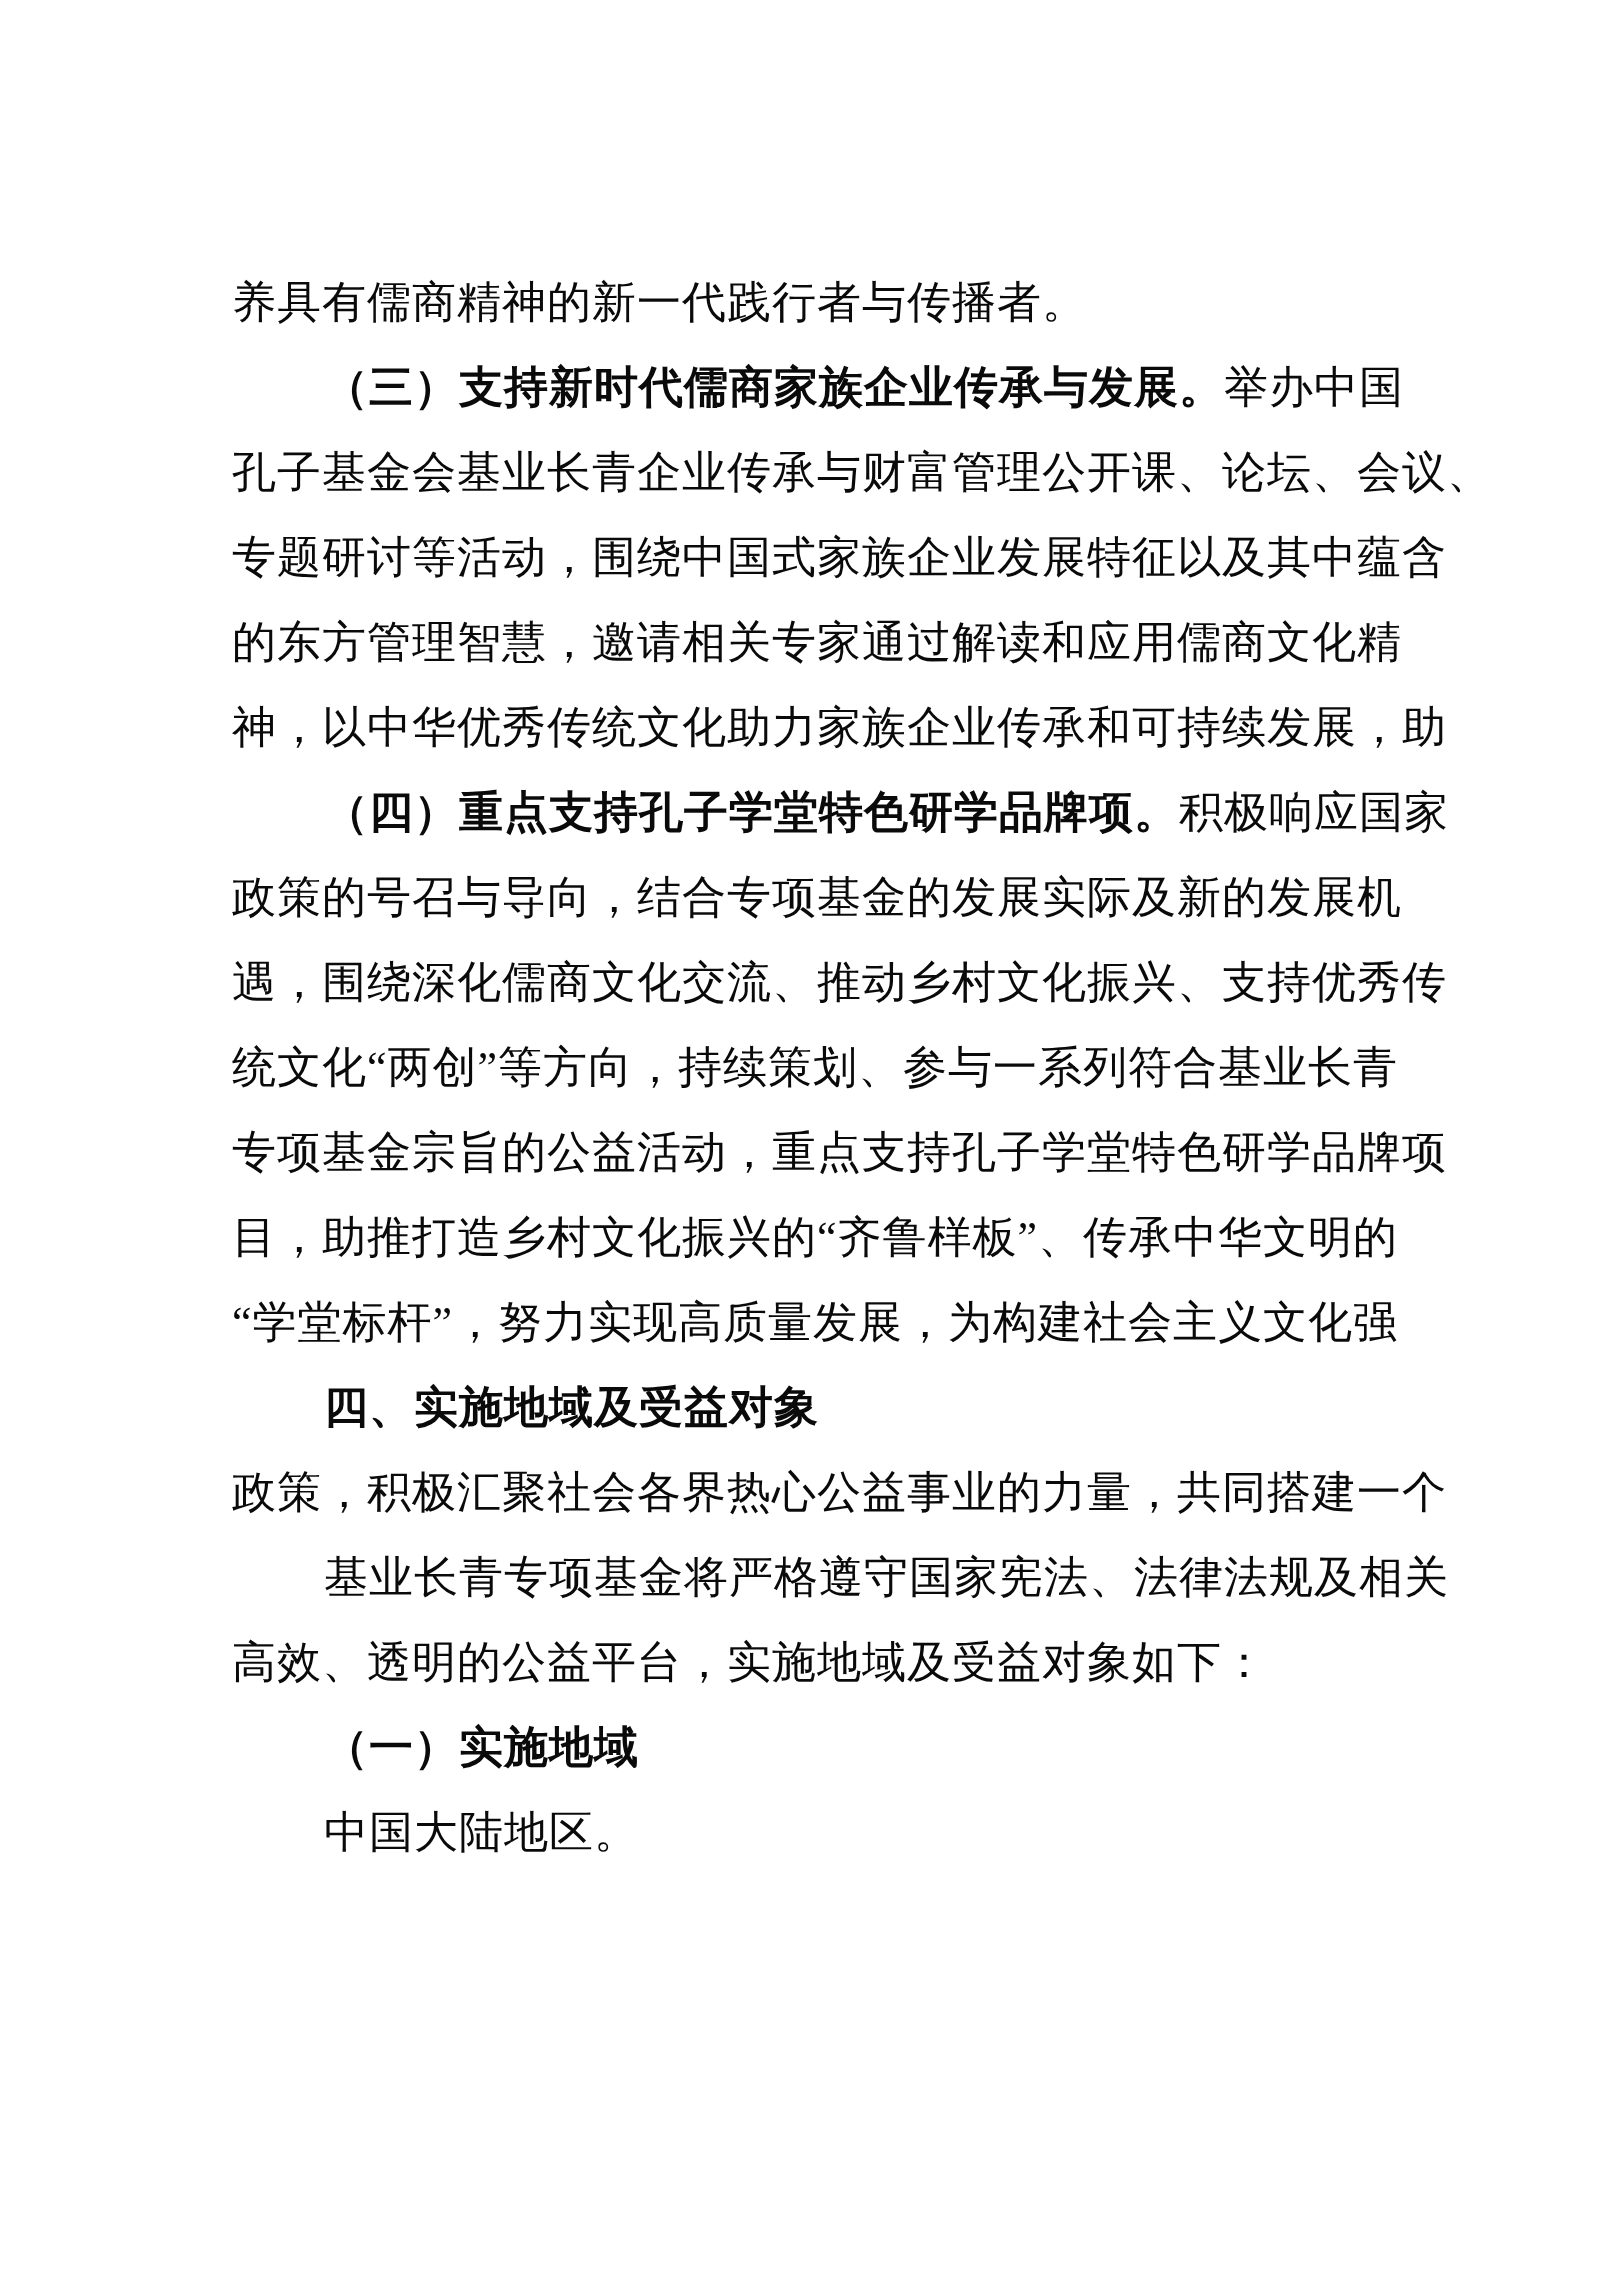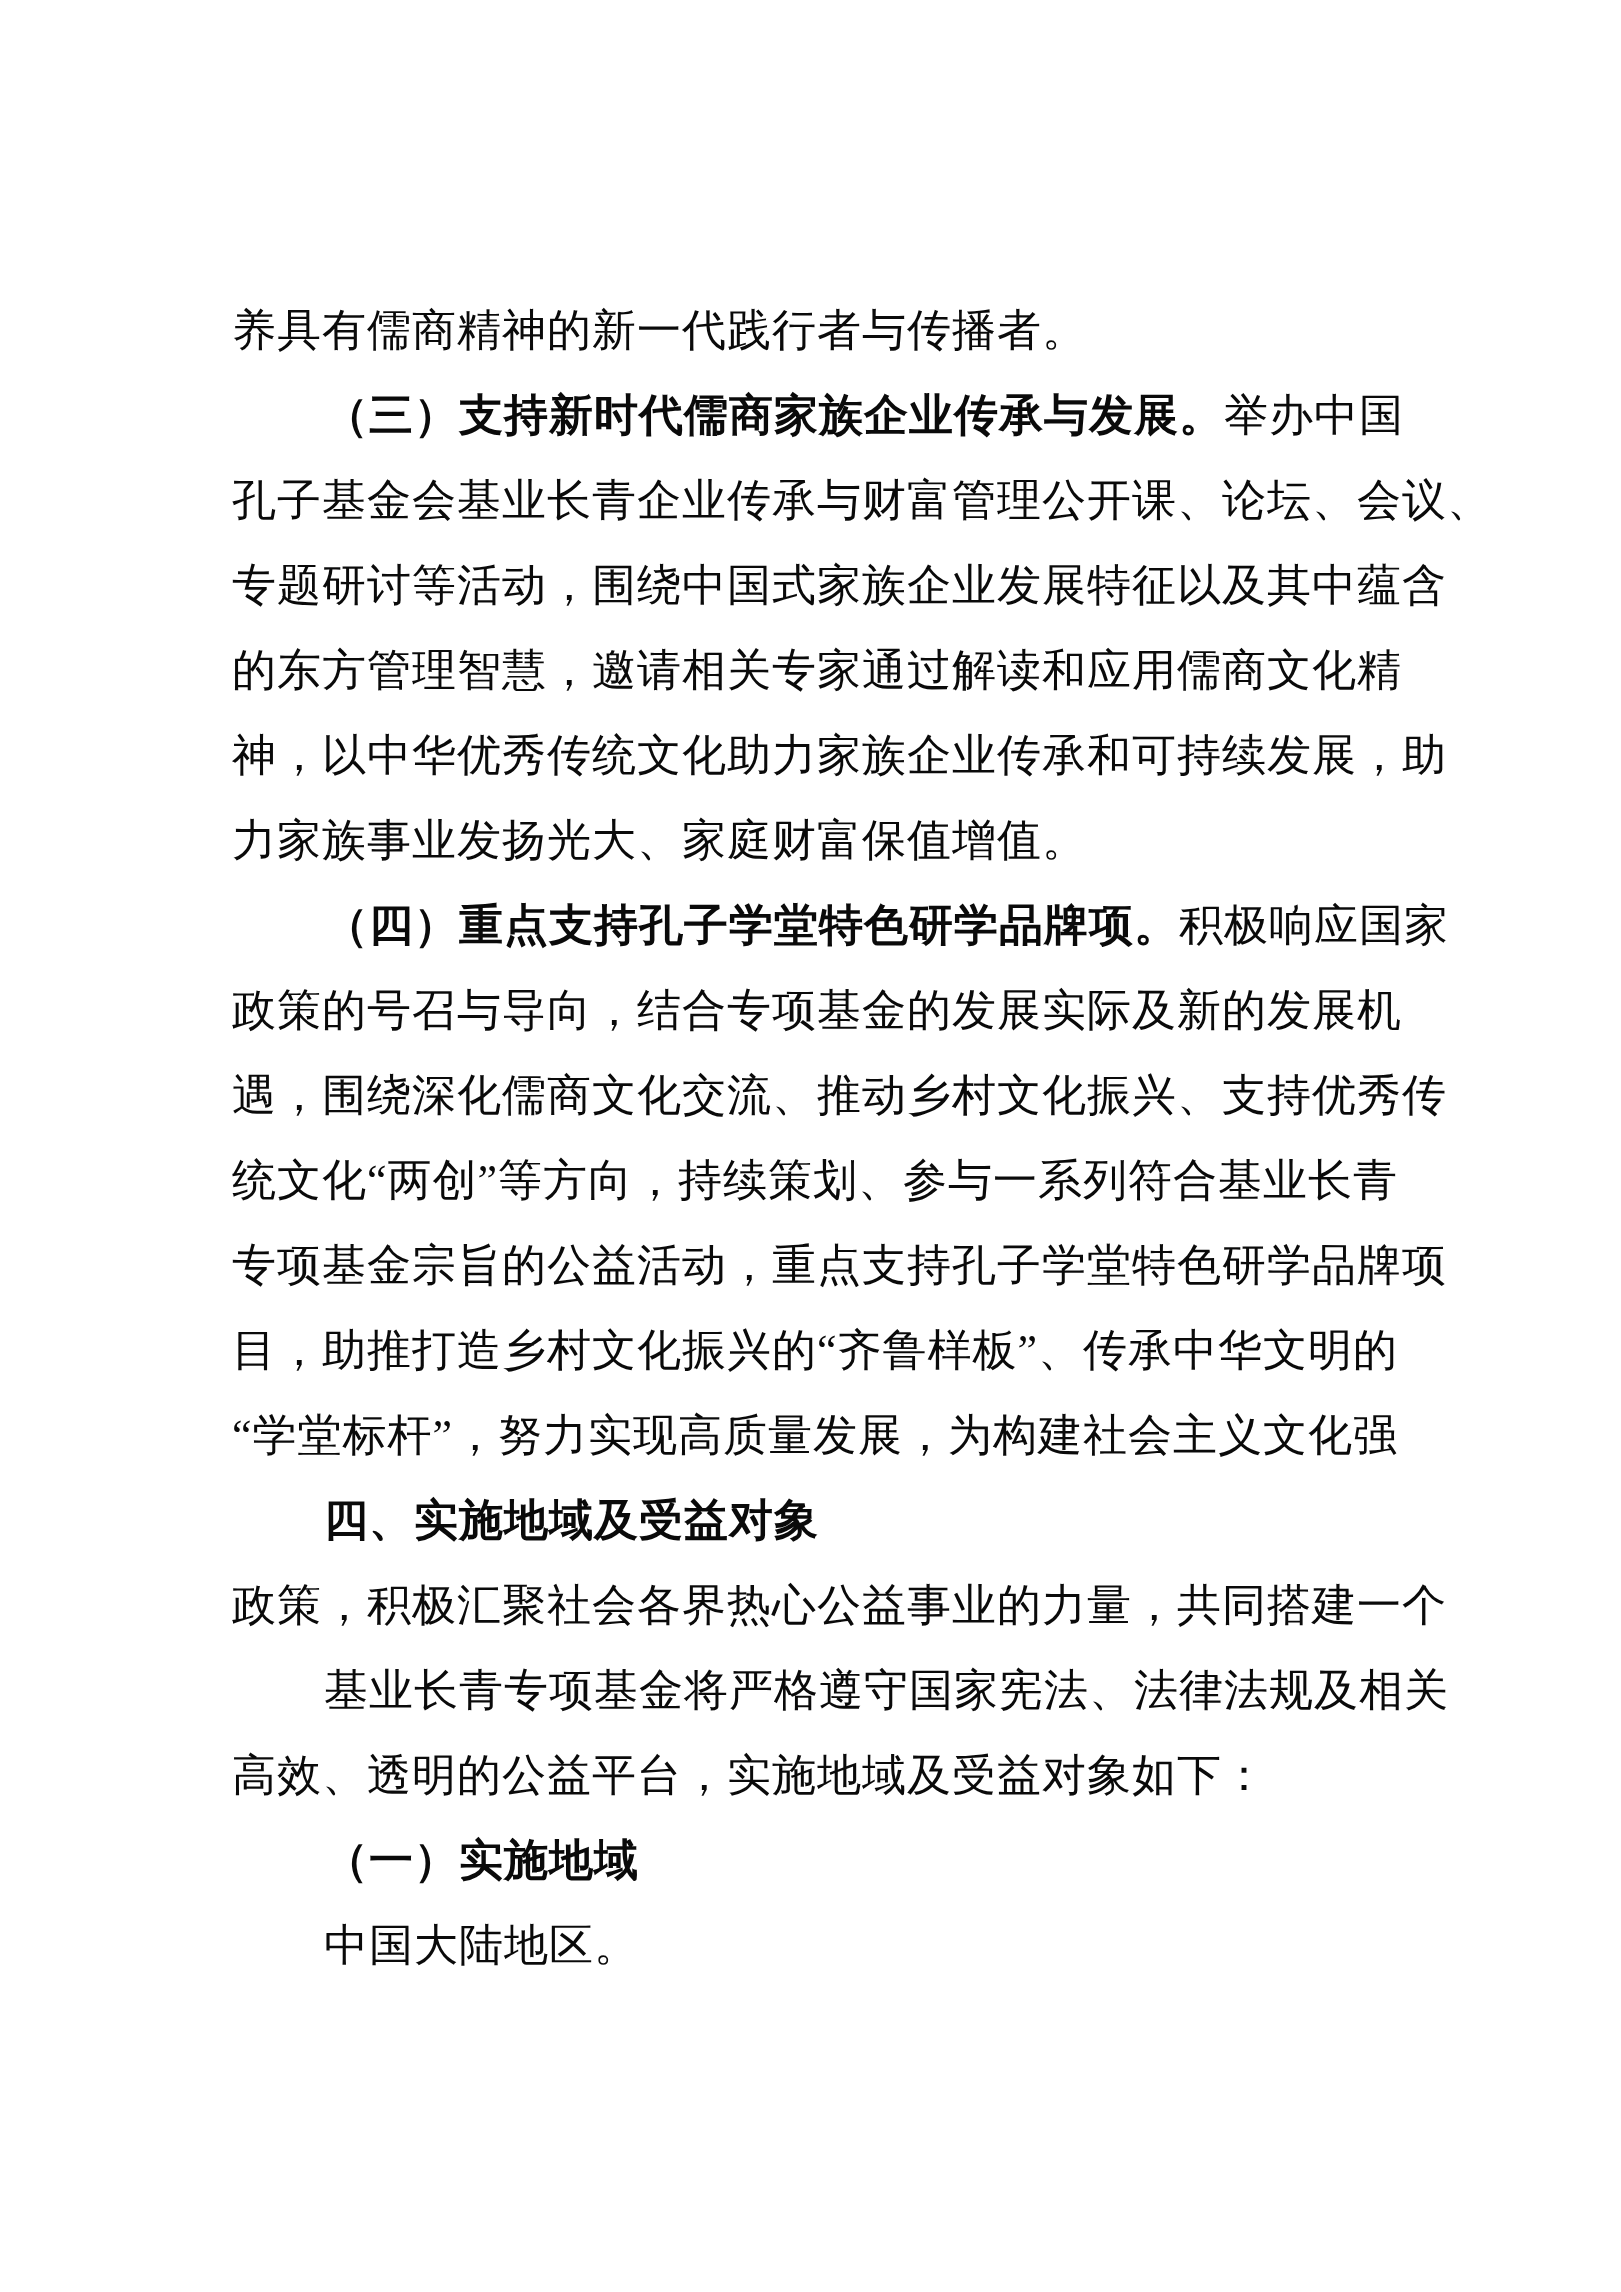--- a/index.html
+++ b/index.html
@@ -11,21 +11,21 @@
     height: 2293px;
     background: #ffffff;
     color: #0a0a0a;
     font-family: "Liberation Serif", "DejaVu Serif", serif;
     overflow: hidden;
   }
 
   .text-block {
     position: absolute;
     left: 232px;
-    top: 288px;
+    top: 260px;
     width: 1162px;
   }
 
   .text-line {
     height: 85px;
     line-height: 85px;
     font-size: 44px;
     letter-spacing: 1px;
     white-space: nowrap;
   }
@@ -39,21 +39,20 @@
 <body>
 
 <div class="page">
   <div class="text-block" id="text-block">
       <div class="text-line"><span class="text-segment">养具有儒商精神的新一代践行者与传播者。</span></div>
       <div class="text-line indent"><span class="text-segment seg-bold">（三）支持新时代儒商家族企业传承与发展。</span><span class="text-segment">举办中国</span></div>
       <div class="text-line"><span class="text-segment">孔子基金会基业长青企业传承与财富管理公开课、论坛、会议、</span></div>
       <div class="text-line"><span class="text-segment">专题研讨等活动，围绕中国式家族企业发展特征以及其中蕴含</span></div>
       <div class="text-line"><span class="text-segment">的东方管理智慧，邀请相关专家通过解读和应用儒商文化精</span></div>
       <div class="text-line"><span class="text-segment">神，以中华优秀传统文化助力家族企业传承和可持续发展，助</span></div>
-      <div class="text-line"><span class="text-segment">力家族事业发扬光大、家庭财富保值增值。</span></div>
       <div class="text-line indent"><span class="text-segment seg-bold">（四）重点支持孔子学堂特色研学品牌项。</span><span class="text-segment">积极响应国家</span></div>
       <div class="text-line"><span class="text-segment">政策的号召与导向，结合专项基金的发展实际及新的发展机</span></div>
       <div class="text-line"><span class="text-segment">遇，围绕深化儒商文化交流、推动乡村文化振兴、支持优秀传</span></div>
       <div class="text-line"><span class="text-segment">统文化“两创”等方向，持续策划、参与一系列符合基业长青</span></div>
       <div class="text-line"><span class="text-segment">专项基金宗旨的公益活动，重点支持孔子学堂特色研学品牌项</span></div>
       <div class="text-line"><span class="text-segment">目，助推打造乡村文化振兴的“齐鲁样板”、传承中华文明的</span></div>
       <div class="text-line"><span class="text-segment">“学堂标杆”，努力实现高质量发展，为构建社会主义文化强</span></div>
       <div class="text-line indent"><span class="text-segment seg-bold">四、实施地域及受益对象</span></div>
       <div class="text-line"><span class="text-segment">政策，积极汇聚社会各界热心公益事业的力量，共同搭建一个</span></div>
       <div class="text-line indent"><span class="text-segment">基业长青专项基金将严格遵守国家宪法、法律法规及相关</span></div>

